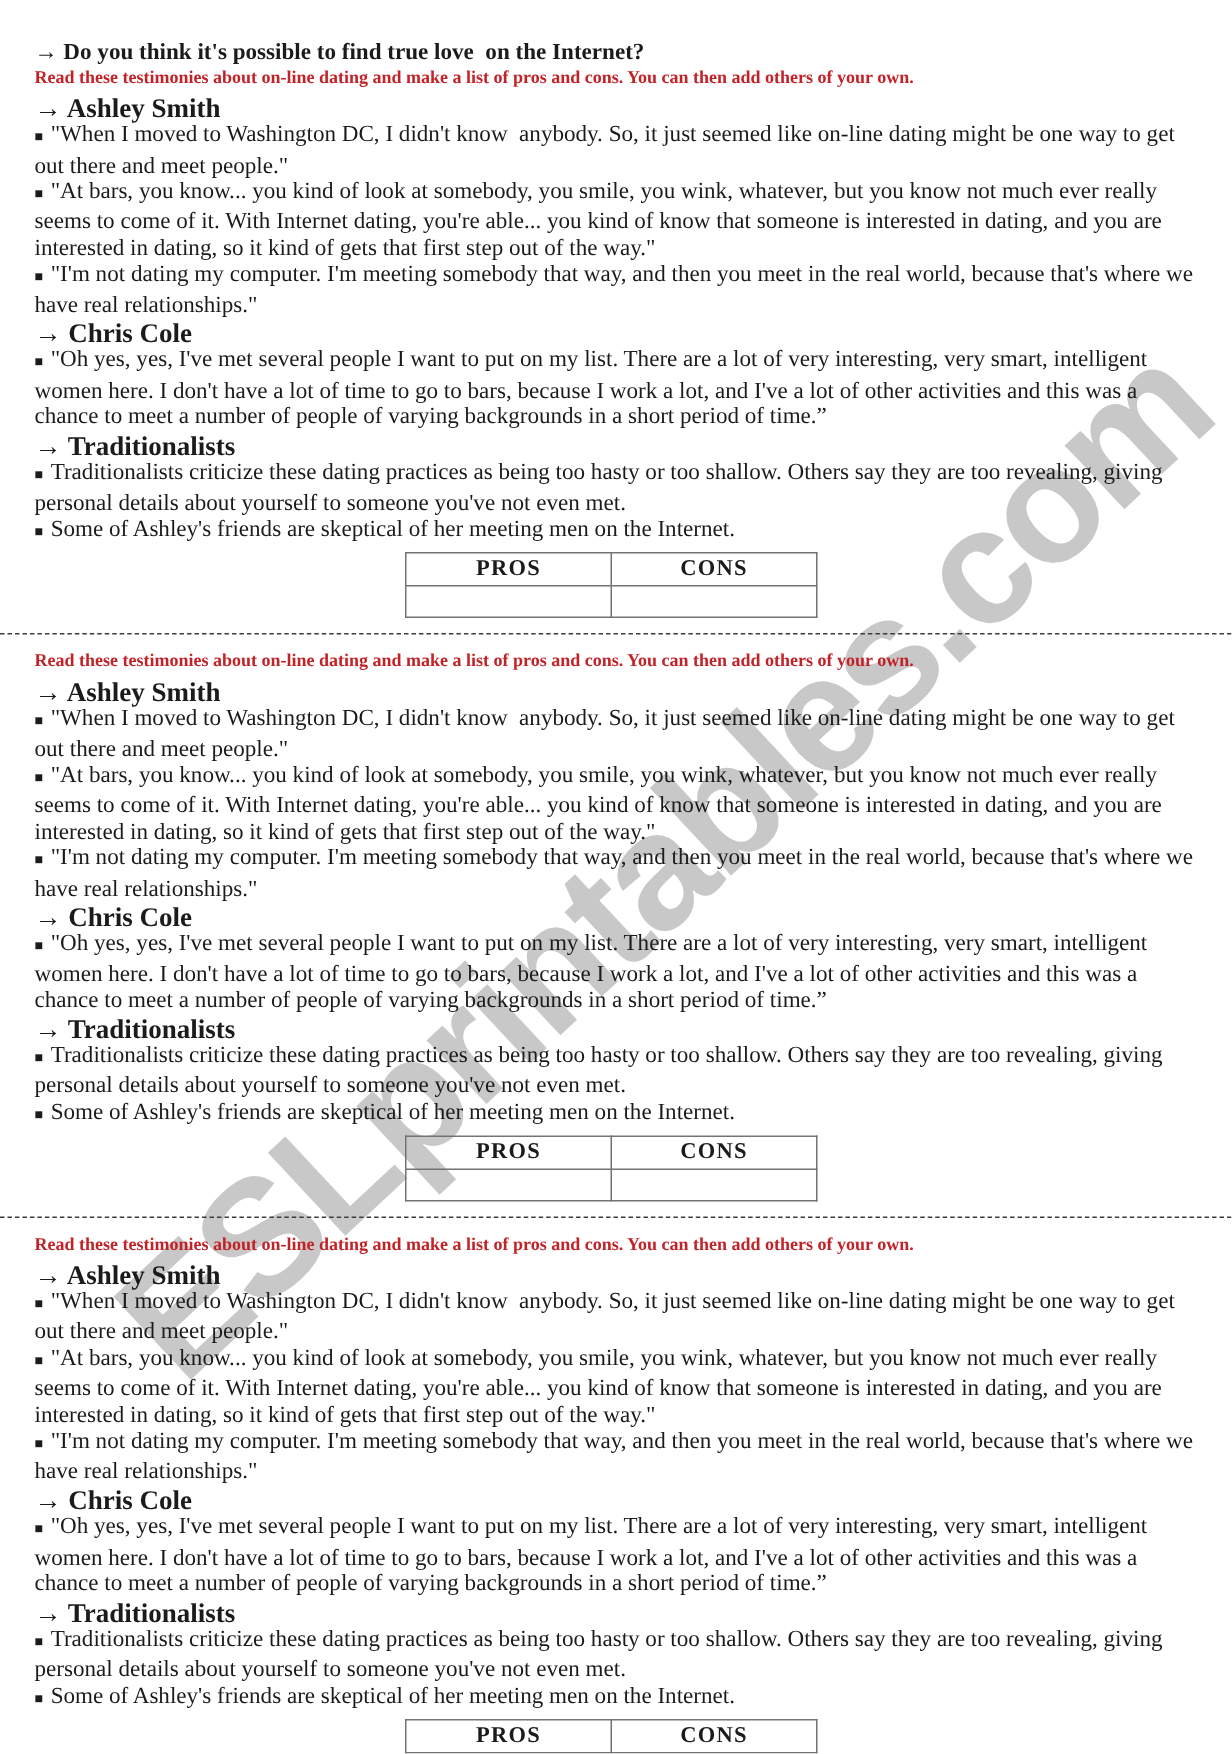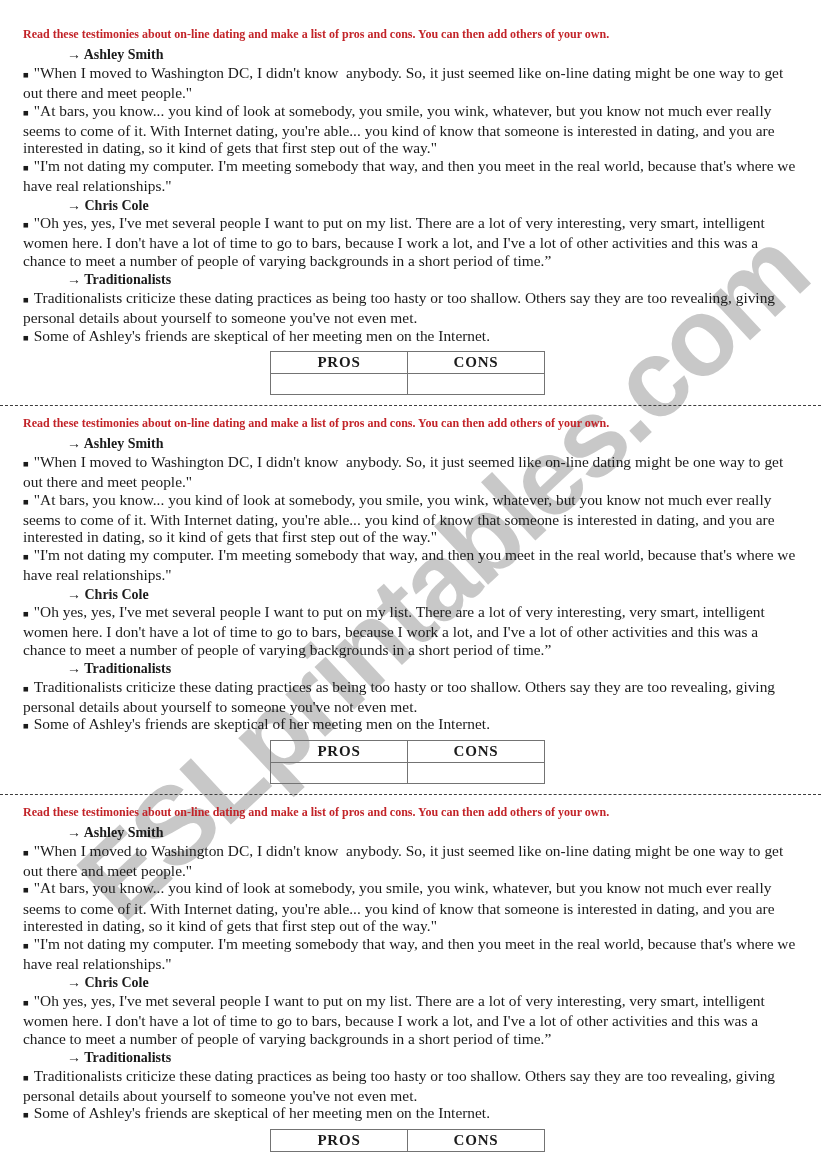--- a/index.html
+++ b/index.html
@@ -19,21 +19,21 @@
     position:relative; z-index:1;
     padding:26px 21px 0 23px;
     font-size:15.4px; line-height:17.4px; color:#1b1b1b;
   }
   p, h3 { white-space:pre-wrap; }
   .title { font-weight:bold; }
   .instruction {
     color:#c22328; font-weight:bold;
     font-size:12px; line-height:17.4px; margin-bottom:3px;
   }
-  .speaker { font-weight:bold; font-size:14px; line-height:17.4px; margin-top:2px;margin-left:44px; }
+  .speaker { font-weight:bold; font-size:18px; line-height:17.4px; margin-top:2px; }
   .para { margin:0; }
   .bullet { font-size:9.5px; margin-right:5px; }
   table.pc { border-collapse:collapse; margin:4px 0 0 247px; }
   .pc th, .pc td { border:1px solid #737373; width:137px; padding:0; }
   .pc th {
     height:22px; text-align:center; font-weight:bold;
     font-size:15px; letter-spacing:0.8px;
     font-family:"Liberation Serif", serif;
   }
   .pc td { height:21px; }
@@ -42,20 +42,21 @@
     margin:10px -21px 9px -23px;
   }
 </style>
 </head>
 <body>
 
 <div class="watermark">ESLprintables.com</div>
 
 <div class="content">
 
+  <p class="title">→ Do you think it's possible to find true love  on the Internet?</p>
 
   <section>
     <p class="instruction">Read these testimonies about on-line dating and make a list of pros and cons. You can then add others of your own.</p>
     <h3 class="speaker">→ Ashley Smith</h3>
     <p class="para"><span class="bullet">■</span><span>"When I moved to Washington DC, I didn't know  anybody. So, it just seemed like on-line dating might be one way to get out there and meet people."</span></p>
     <p class="para"><span class="bullet">■</span><span>"At bars, you know... you kind of look at somebody, you smile, you wink, whatever, but you know not much ever really seems to come of it. With Internet dating, you're able... you kind of know that someone is interested in dating, and you are interested in dating, so it kind of gets that first step out of the way."</span></p>
     <p class="para"><span class="bullet">■</span><span>"I'm not dating my computer. I'm meeting somebody that way, and then you meet in the real world, because that's where we have real relationships."</span></p>
     <h3 class="speaker">→ Chris Cole</h3>
     <p class="para"><span class="bullet">■</span><span>"Oh yes, yes, I've met several people I want to put on my list. There are a lot of very interesting, very smart, intelligent women here. I don't have a lot of time to go to bars, because I work a lot, and I've a lot of other activities and this was a chance to meet a number of people of varying backgrounds in a short period of time.”</span></p>
     <h3 class="speaker">→ Traditionalists</h3>

